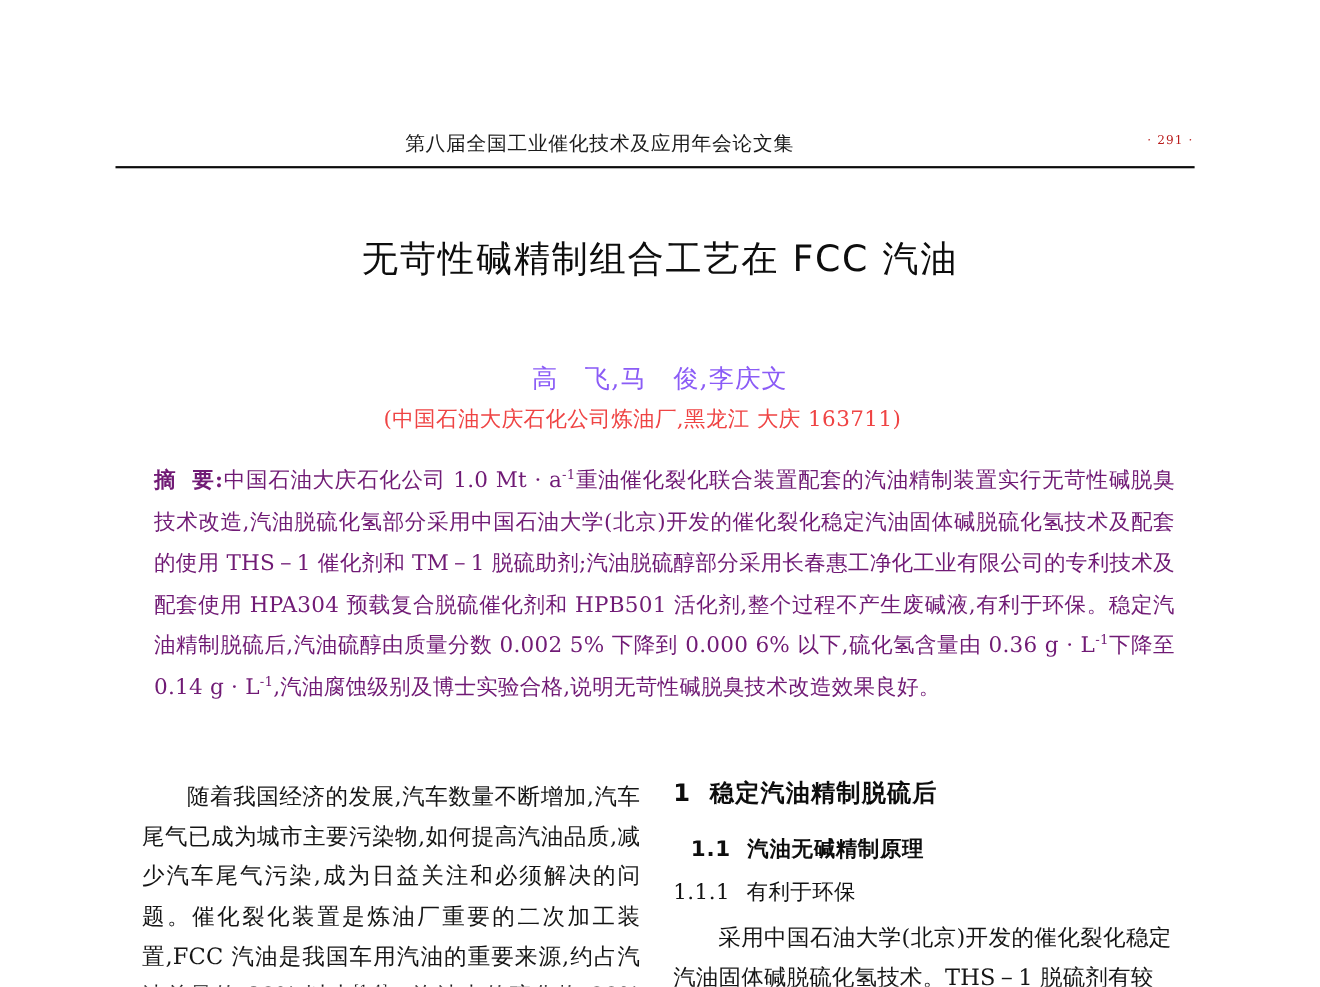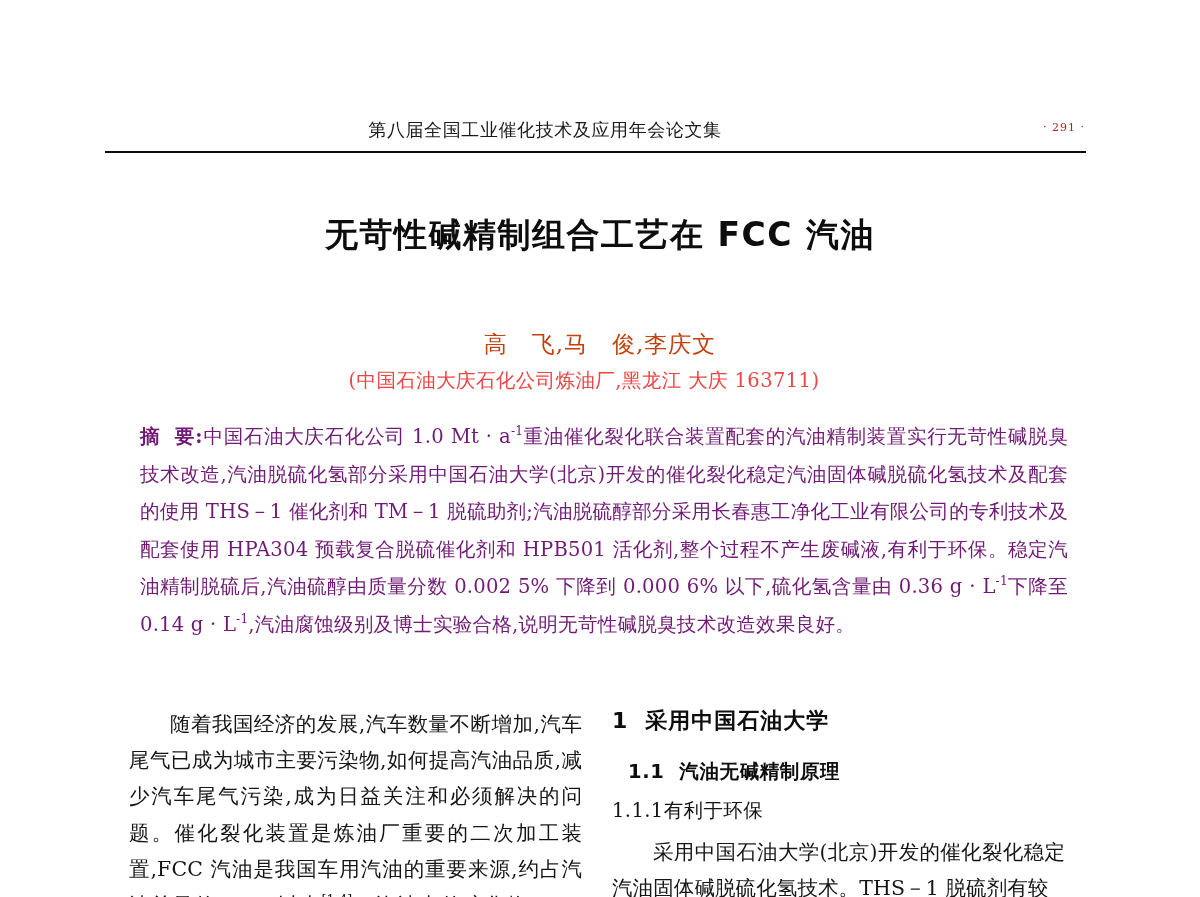--- a/index.html
+++ b/index.html
@@ -62,36 +62,36 @@
   
   .title-block {
     position: absolute;
     left: 100px;
     top: 212px;
     width: 1000px;
     text-align: center;
   }
   .doc-title-line {
     font-family: "DejaVu Sans", "Liberation Sans", sans-serif;
-    font-weight: 700;
+    font-weight: 400;
     font-size: 33px;
     line-height: 46px;
     letter-spacing: 1.5px;
     color: #0d0d0d;
   }
 
   .authors {
     position: absolute;
     left: 100px;
     top: 329px;
     width: 1000px;
     text-align: center;
     font-size: 23px;
     letter-spacing: 1px;
-    color: #c2410c;
+    color: #8b5cf6;
   }
   .affiliation {
     position: absolute;
     left: 84px;
     top: 367px;
     width: 1000px;
     text-align: center;
     font-size: 19.5px;
     letter-spacing: 0.4px;
     color: #ef4444;
@@ -162,21 +162,21 @@
     color: #0d0d0d;
     margin: 0 0 12px 16px;
   }
   .h2 .num { margin-right: 15px; }
   .h3 {
     font-size: 19.5px;
     letter-spacing: 0.4px;
     color: #141414;
     margin: 0 0 10px 0;
   }
-  .h3 .num { }
+  .h3 .num { margin-right: 15px; }
 
   .clip-bottom { overflow: hidden; }
 </style>
 </head>
 <body>
 
 <div class="page">
 
   <div class="runhead">
     <div class="runhead-title">第八届全国工业催化技术及应用年会论文集</div>
@@ -194,21 +194,21 @@
   <div class="abstract-block">
     <div class="abstract-para"><span class="lbl">摘</span><span class="lbl-gap"></span><span class="lbl">要:</span><span>中国石油大庆石化公司 1.0 Mt · a</span><sup>-1</sup><span>重油催化裂化联合装置配套的汽油精制装置实行无苛性碱脱臭技术改造,汽油脱硫化氢部分采用中国石油大学(北京)开发的催化裂化稳定汽油固体碱脱硫化氢技术及配套的使用 THS－1 催化剂和 TM－1 脱硫助剂;汽油脱硫醇部分采用长春惠工净化工业有限公司的专利技术及配套使用 HPA304 预载复合脱硫催化剂和 HPB501 活化剂,整个过程不产生废碱液,有利于环保。稳定汽油精制脱硫后,汽油硫醇由质量分数 0.002 5% 下降到 0.000 6% 以下,硫化氢含量由 0.36 g · L</span><sup>-1</sup><span>下降至 0.14 g · L</span><sup>-1</sup><span>,汽油腐蚀级别及博士实验合格,说明无苛性碱脱臭技术改造效果良好。</span></div>
 
   </div>
 
   <div class="col col-left clip-bottom">
     <p class="body-para indent"><span>随着我国经济的发展,汽车数量不断增加,汽车尾气已成为城市主要污染物,如何提高汽油品质,减少汽车尾气污染,成为日益关注和必须解决的问题。催化裂化装置是炼油厂重要的二次加工装置,FCC 汽油是我国车用汽油的重要来源,约占汽油总量的 80% 以上</span><sup>[1-4]</sup><span>。汽油中的硫化物 90% 以上来自 FCC</span></p>
   </div>
 
   <div class="col col-right clip-bottom">
-    <div class="h1"><span class="num">1</span><span>采用中国石油大学</span></div>
+    <div class="h1"><span class="num">1</span><span>稳定汽油精制脱硫后</span></div>
 
     <div class="h2"><span class="num">1.1</span><span>汽油无碱精制原理</span></div>
 
     <div class="h3"><span class="num">1.1.1</span><span>有利于环保</span></div>
 
     <p class="body-para indent">采用中国石油大学(北京)开发的催化裂化稳定汽油固体碱脱硫化氢技术。THS－1 脱硫剂有较</p>
   </div>
 
 </div>
 

